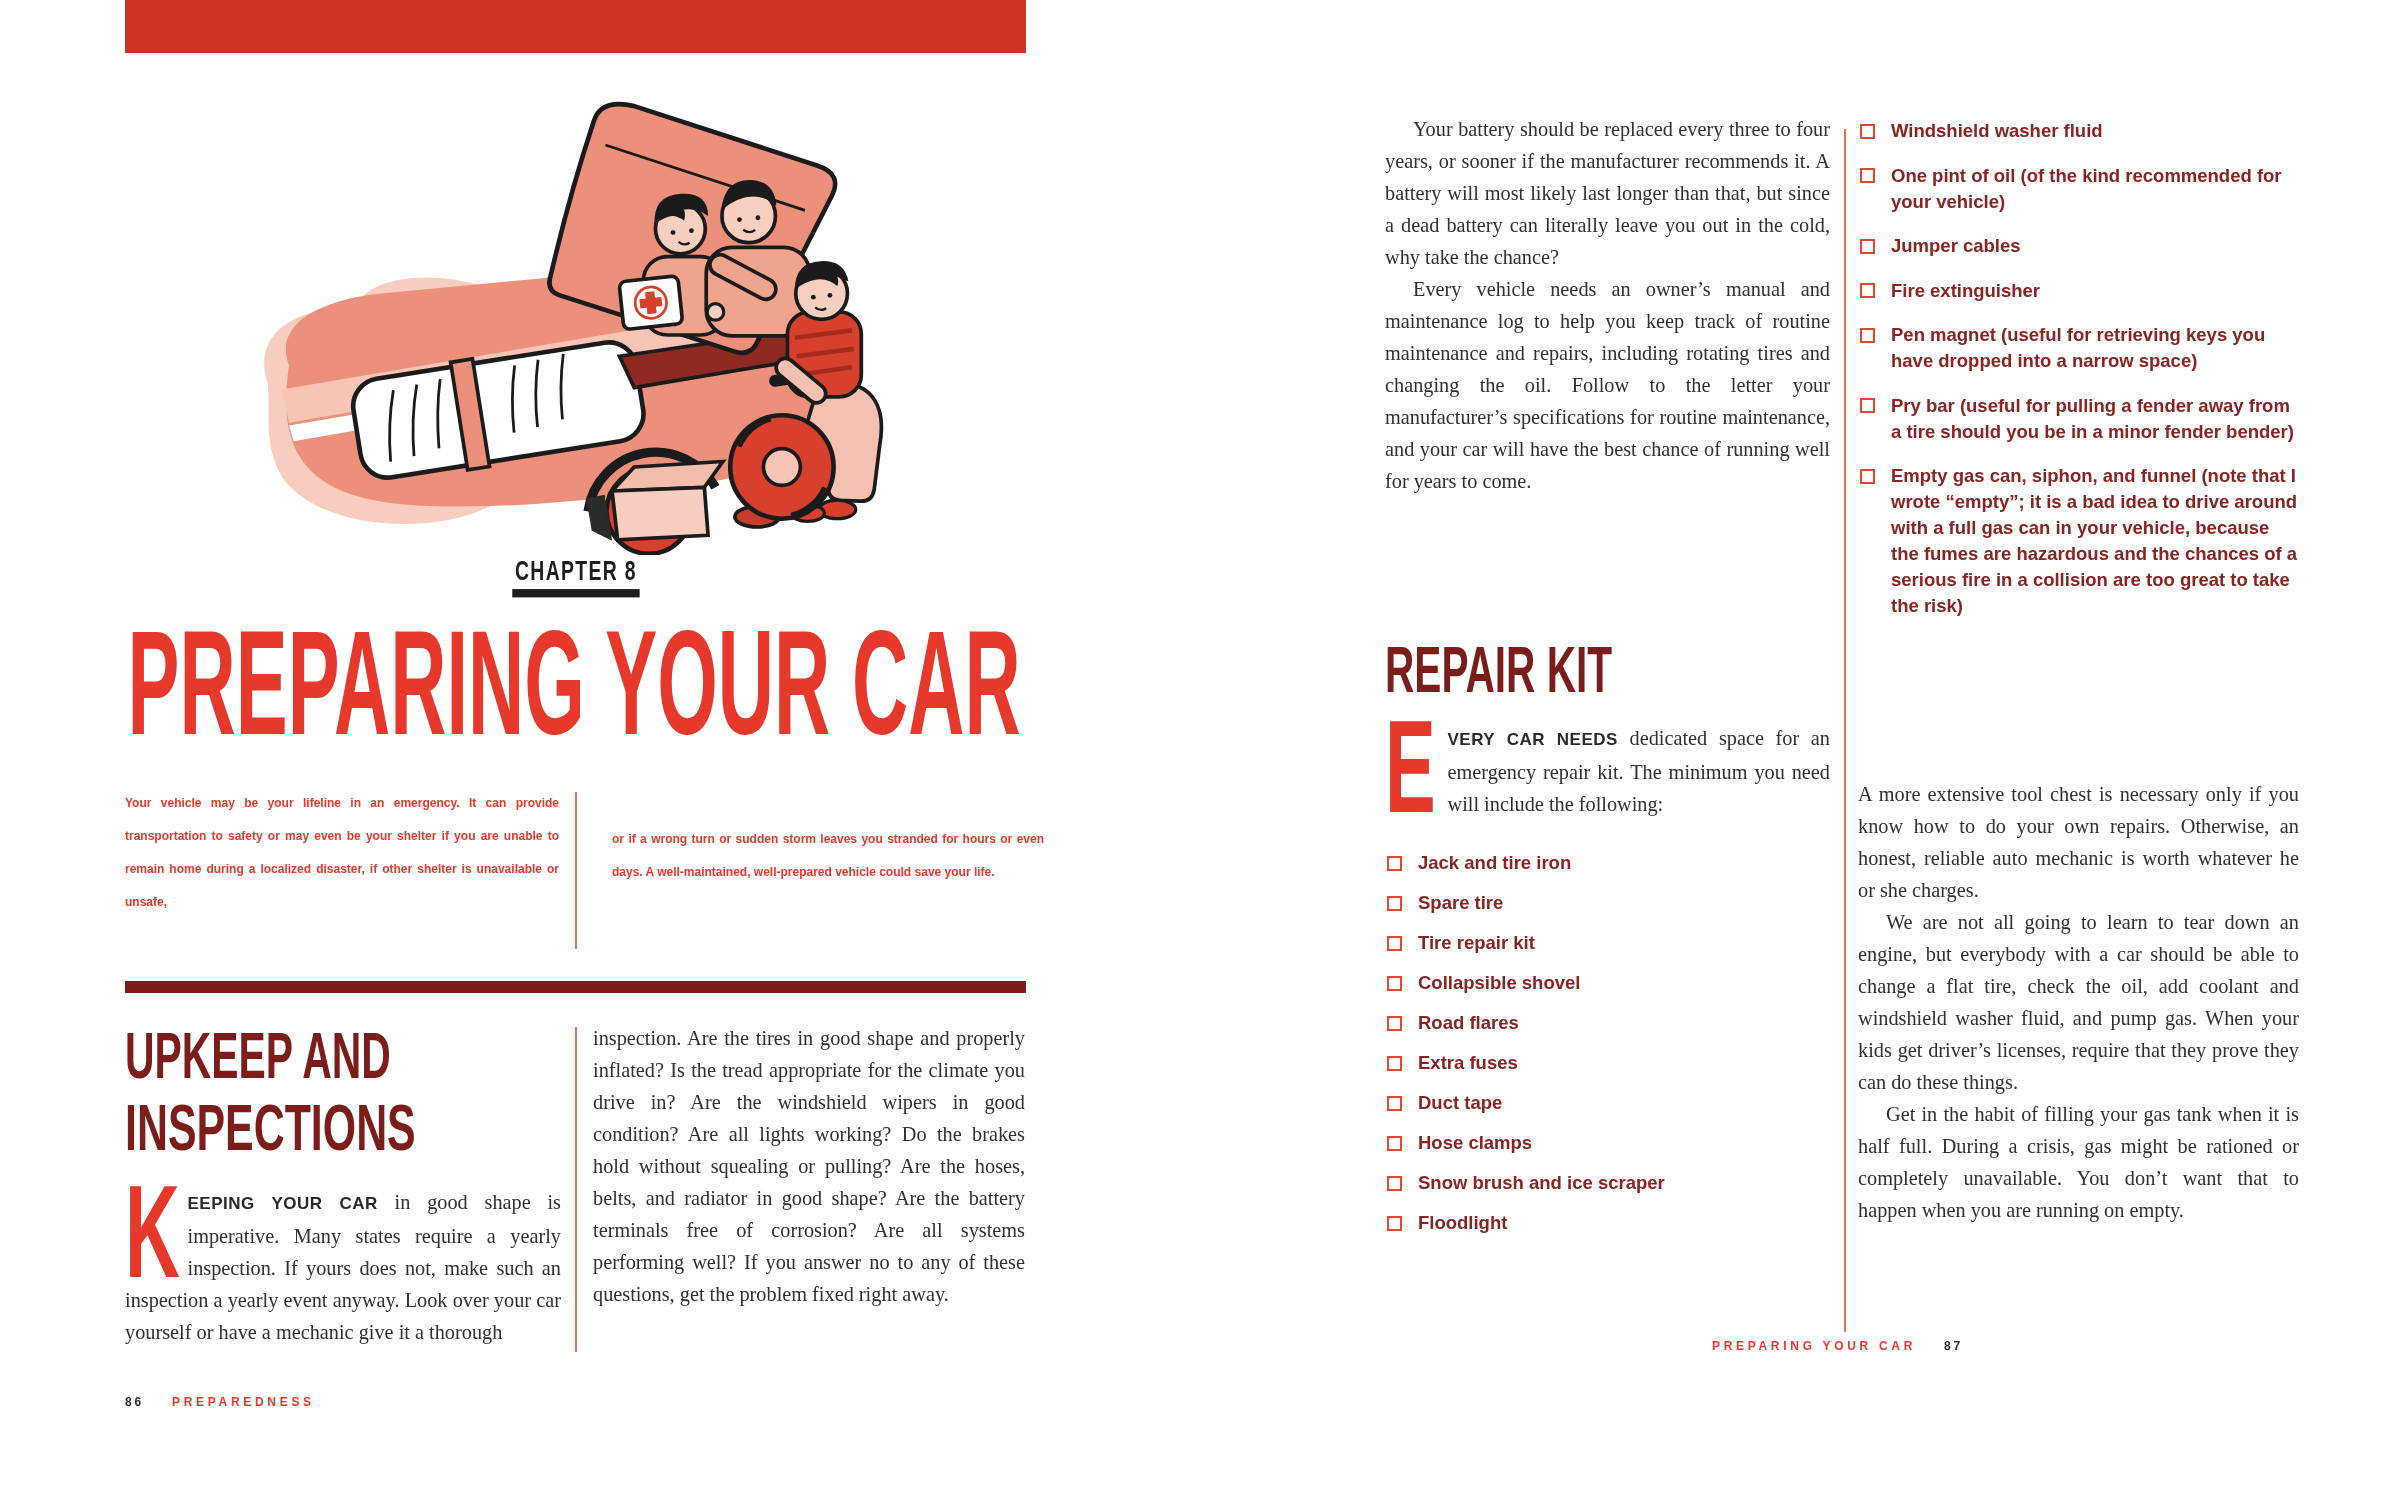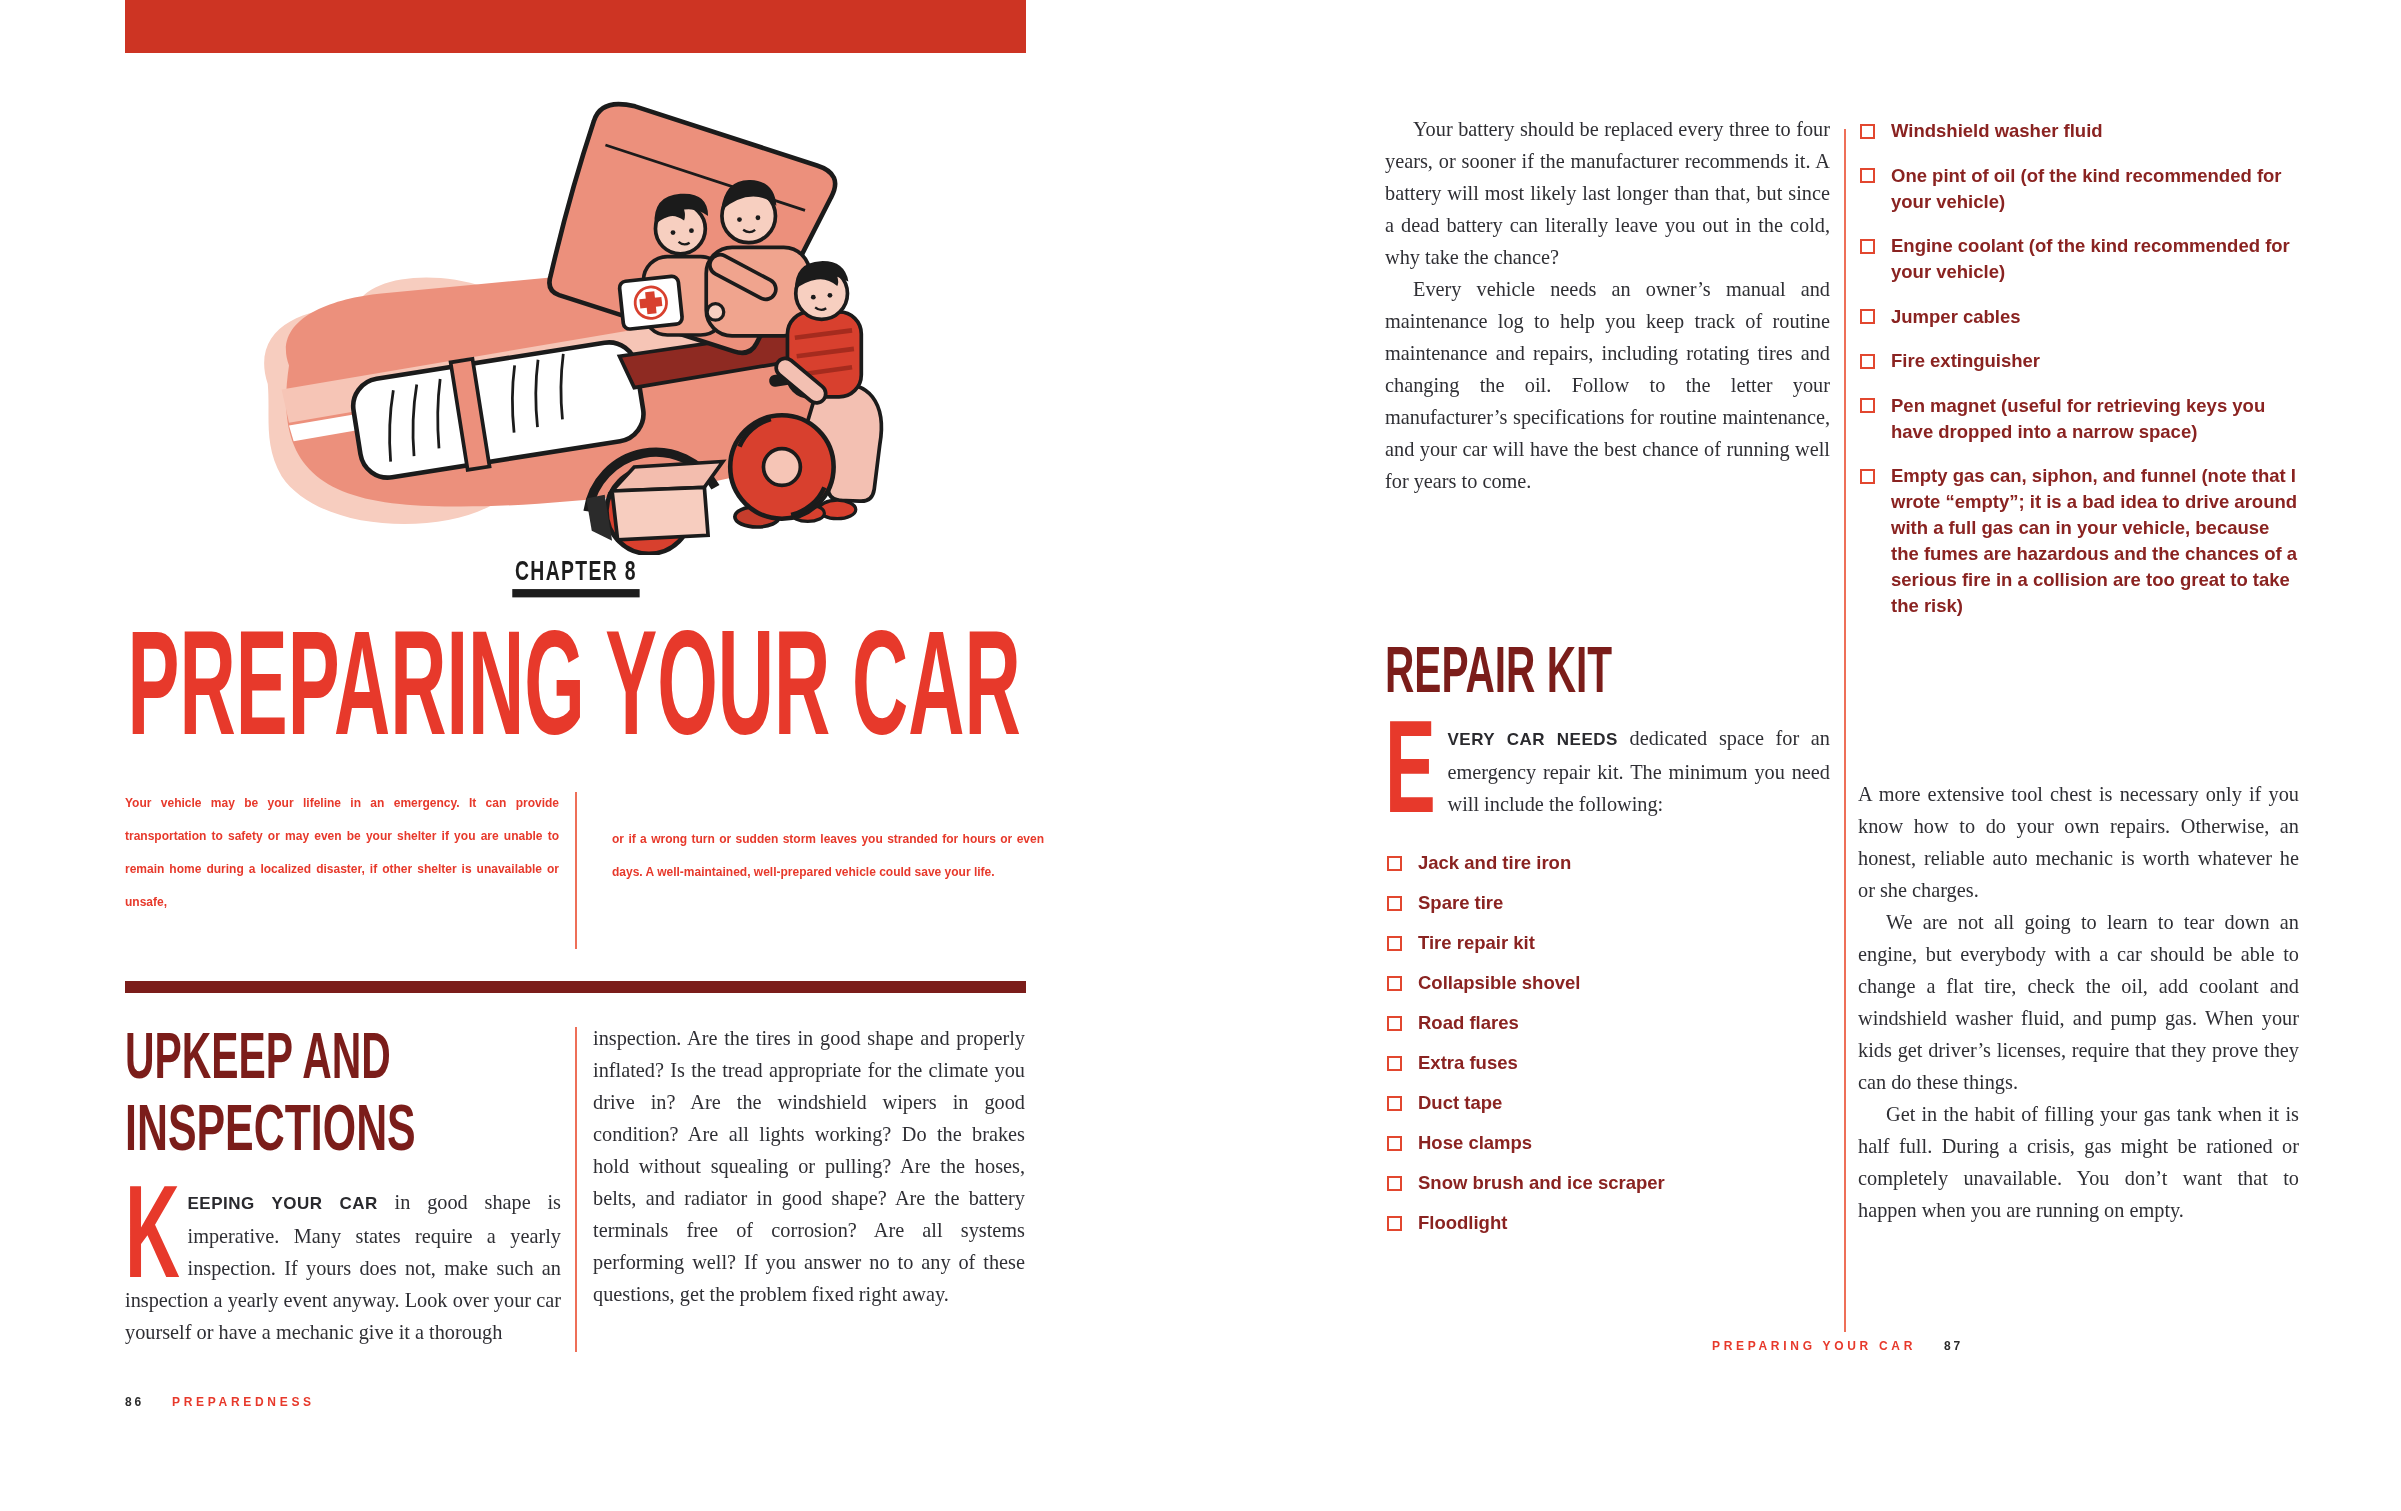--- a/index.html
+++ b/index.html
@@ -201,24 +201,24 @@
   <li><span class="cb"></span><span>Hose clamps</span></li>
   <li><span class="cb"></span><span>Snow brush and ice scraper</span></li>
   <li><span class="cb"></span><span>Floodlight</span></li>
 </ul>
 
 <div class="abs vline" style="left:1844px;top:129px;height:1203px;"></div>
 
 <ul class="checklist list-b abs" style="left:1858px;top:118px;width:441px;">
   <li><span class="cb"></span><span>Windshield washer fluid</span></li>
   <li><span class="cb"></span><span>One pint of oil (of the kind recommended for your vehicle)</span></li>
-  <li><span class="cb"></span><span>Engine coolant (of the kind recommended for your vehicle)</span></li>
   <li><span class="cb"></span><span>Jumper cables</span></li>
   <li><span class="cb"></span><span>Fire extinguisher</span></li>
   <li><span class="cb"></span><span>Pen magnet (useful for retrieving keys you have dropped into a narrow space)</span></li>
+  <li><span class="cb"></span><span>Pry bar (useful for pulling a fender away from a tire should you be in a minor fender bender)</span></li>
   <li><span class="cb"></span><span>Empty gas can, siphon, and funnel (note that I wrote “empty”; it is a bad idea to drive around with a full gas can in your vehicle, because the fumes are hazardous and the chances of a serious fire in a collision are too great to take the risk)</span></li>
 </ul>
 
 <div class="abs" style="left:1858px;top:778px;width:441px;">
   <p class="bodytext">A more extensive tool chest is necessary only if you know how to do your own repairs. Otherwise, an honest, reliable auto mechanic is worth whatever he or she charges.</p>
   <p class="bodytext indent">We are not all going to learn to tear down an engine, but everybody with a car should be able to change a flat tire, check the oil, add coolant and windshield washer fluid, and pump gas. When your kids get driver’s licenses, require that they prove they can do these things.</p>
   <p class="bodytext indent">Get in the habit of filling your gas tank when it is half full. During a crisis, gas might be rationed or completely unavailable. You don’t want that to happen when you are running on empty.</p>
 </div>
 
 <div class="abs footer" style="left:1385px;top:1339px;width:905px;text-align:center;">

